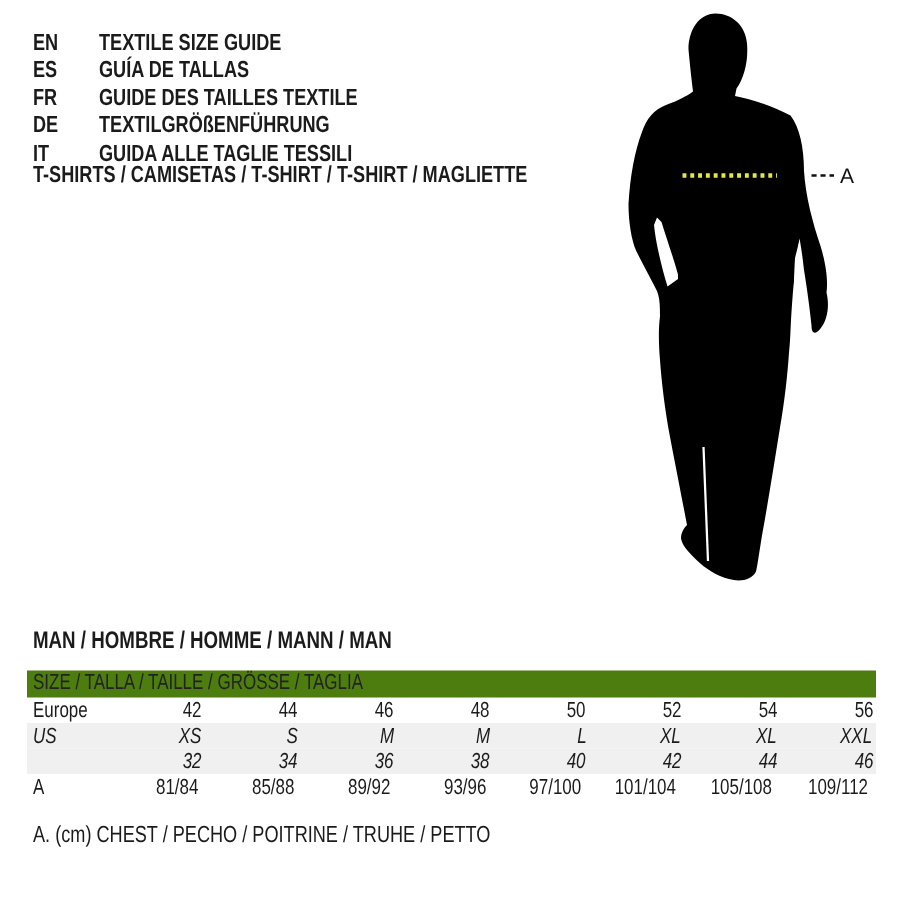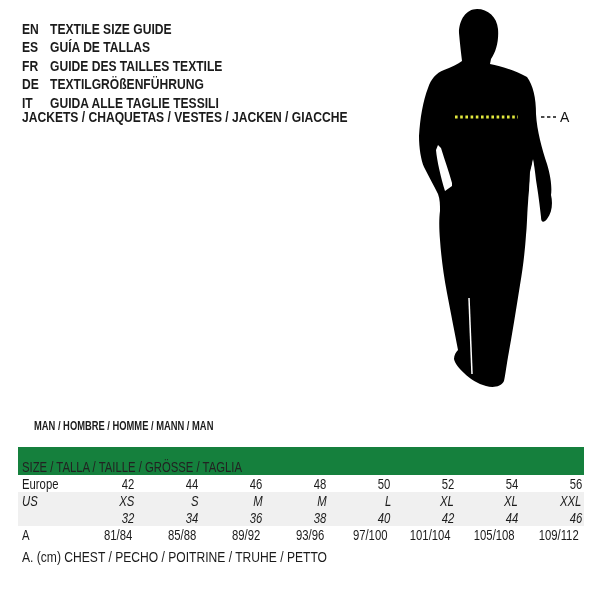--- a/index.html
+++ b/index.html
@@ -11,28 +11,28 @@
     -webkit-font-smoothing:antialiased;
   }
   .abs{position:absolute;}
   
   .cx{display:inline-block;transform:scaleX(0.78);transform-origin:0 50%;white-space:nowrap;}
   .cxc{display:inline-block;transform:scaleX(0.78);transform-origin:50% 50%;white-space:nowrap;}
   
   #lang-block{left:22px;top:20px;}
   .lang-row{position:relative;height:18.4px;font-size:15.5px;font-weight:700;}
   .lang-code{position:absolute;left:0;top:0;}
-  .lang-label{position:absolute;left:28px;top:0;}
+  .lang-label{position:absolute;left:44px;top:0;}
   
   #cat-block{left:22px;top:107px;font-size:15.5px;font-weight:700;line-height:19.5px;}
   
-  #man-line{left:34px;top:419px;font-size:12px;font-weight:700;}
+  #man-line{left:22px;top:419px;font-size:16px;font-weight:700;}
   
   #size-table{left:18px;top:447px;width:566px;font-size:14.5px;}
-  .thead{height:28px;background:#15803d;display:flex;align-items:flex-end;padding-left:4px;color:#222;}
+  .thead{height:18px;background:#4d7c0f;display:flex;align-items:flex-start;padding-left:4px;color:#222;}
   .trow{height:17px;display:flex;align-items:center;}
   .row-alt{background:#f0f0f0;font-style:italic;}
   .tlabel{width:50px;padding-left:4px;flex:none;}
   .tcell{flex:1;text-align:right;}
   
   #footnote{left:22px;top:548px;font-size:15.5px;font-weight:400;}
   
   #figure-wrap{left:400px;top:0;width:200px;height:400px;}
   svg text{font-family:"Liberation Sans",sans-serif;}
 </style>
@@ -56,21 +56,21 @@
     <span class="lang-code"><span class="cx">DE</span></span>
     <span class="lang-label"><span class="cx">TEXTILGRÖßENFÜHRUNG</span></span>
   </div>
   <div class="lang-row">
     <span class="lang-code"><span class="cx">IT</span></span>
     <span class="lang-label"><span class="cx">GUIDA ALLE TAGLIE TESSILI</span></span>
   </div>
 </div>
 
 <div id="cat-block" class="abs">
-  <div><span class="cx">JACKETS / CHAQUETAS / VESTES / JACKEN / GIACCHE</span></div>
+  <div><span class="cx">T-SHIRTS / CAMISETAS / T-SHIRT / T-SHIRT / MAGLIETTE</span></div>
 </div>
 
 <div id="figure-wrap" class="abs">
   <svg width="200" height="400" viewBox="0 0 200 400">
     <path fill="#000000" d="
       M77,9
       C88,9 97,17 98,29
       C99,41 96,52 91,59
       L90,64
       C101,66 116,71 127,77

